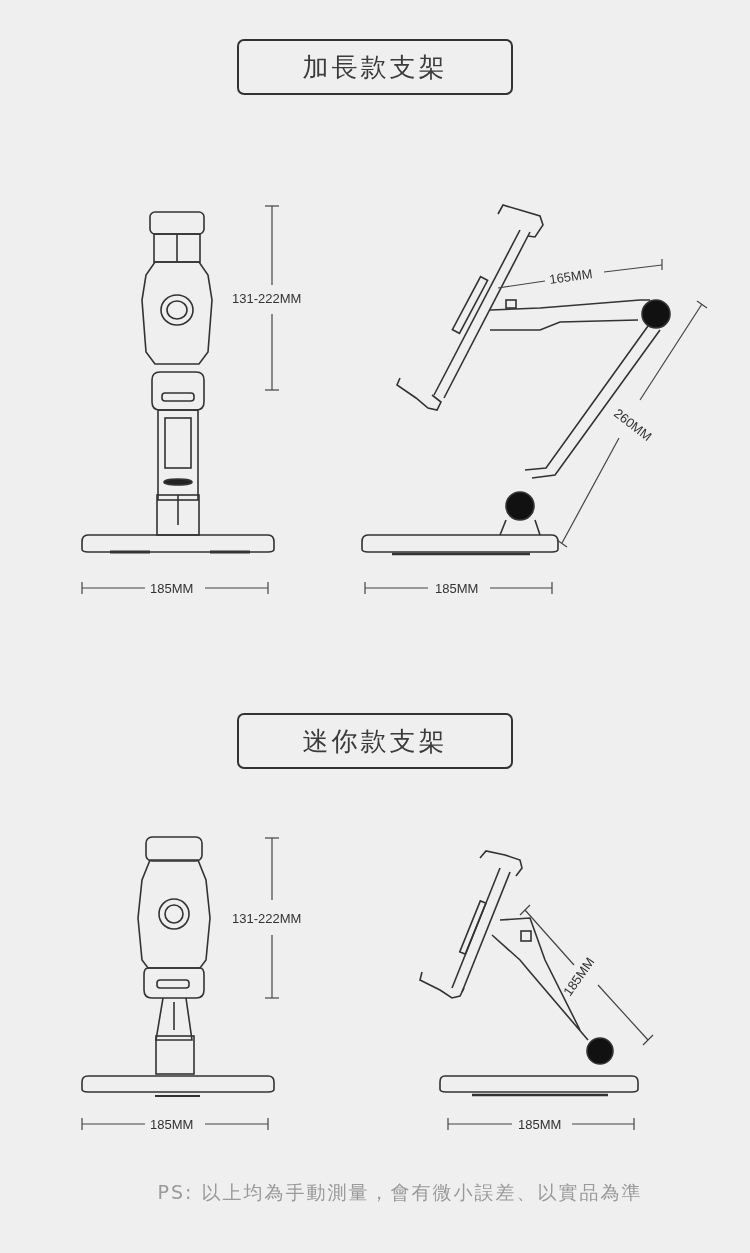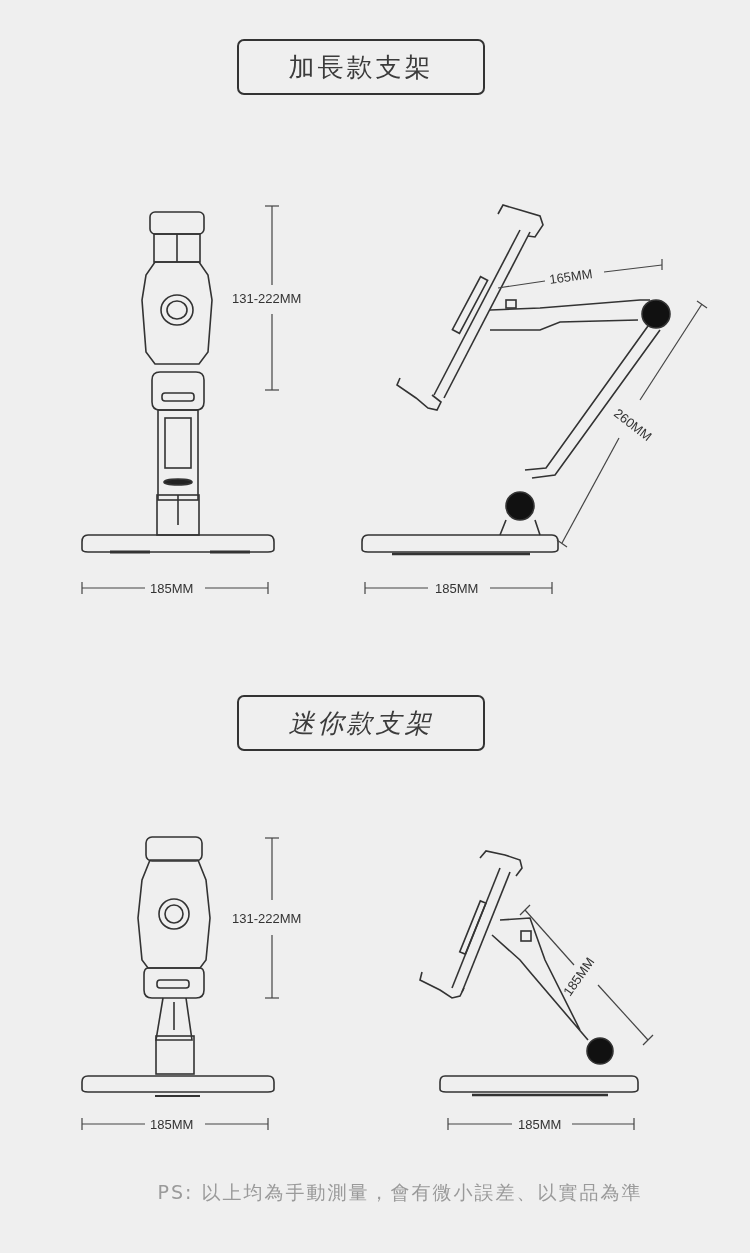--- a/index.html
+++ b/index.html
@@ -1,17 +1,17 @@
 <!DOCTYPE html>
 <html><head>
 <meta charset="utf-8">
 <style>
   html,body{margin:0;padding:0;}
   body{width:750px;height:1253px;background:#efefef;position:relative;overflow:hidden;font-family:"DejaVu Sans","Liberation Sans",sans-serif;color:#3a3a3a;}
-  .title-box{position:absolute;left:237px;width:248px;height:56px;border:2px solid #333;border-radius:7px;box-sizing:border-box;display:flex;align-items:center;justify-content:center;font-size:26px;letter-spacing:3px;color:#3b3b3b;background:#efefef;}
+  .title-box{position:absolute;left:237px;width:276px;height:56px;border:2px solid #333;border-radius:7px;box-sizing:border-box;display:flex;align-items:center;justify-content:center;font-size:26px;letter-spacing:3px;color:#3b3b3b;background:#efefef;}
   .drawing{position:absolute;left:0;width:750px;}
   .dim{font-family:"Liberation Sans","DejaVu Sans",sans-serif;font-size:13px;fill:#333;}
   .note{position:absolute;left:0;top:1180px;width:800px;text-align:center;font-size:19px;color:#9a9a9a;letter-spacing:2px;}
 </style>
 </head>
 <body>
 
 <div class="title-box" style="top:39px;">
   <span>加長款支架</span>
 </div>
@@ -82,21 +82,21 @@
   <text class="dim" x="613" y="415" stroke="none" transform="rotate(38 613 415)"><tspan>260MM</tspan></text>
   <g stroke="#444" stroke-width="1.2">
     <line x1="365" y1="582" x2="365" y2="594"></line>
       <line x1="365" y1="588" x2="428" y2="588"></line>
     <line x1="490" y1="588" x2="552" y2="588"></line>
       <line x1="552" y1="582" x2="552" y2="594"></line>
   </g>
   <text class="dim" x="435" y="593" stroke="none"><tspan>185MM</tspan></text>
 </svg>
 
-<div class="title-box" style="top:695px;font-style:italic;">
+<div class="title-box" style="top:713px;">
   <span>迷你款支架</span>
 </div>
 
 <svg class="drawing" style="top:830px;" height="310" viewBox="0 830 750 310" fill="none" stroke="#333" stroke-width="1.6">
   <g>
     <rect x="146" y="837" width="56" height="24" rx="6"></rect>
     <path d="M150 860 L198 860 L206 880 L210 918 L206 960 L200 968 L148 968 L142 960 L138 918 L142 880 Z"></path>
     <circle cx="174" cy="914" r="15"></circle>
     <circle cx="174" cy="914" r="9"></circle>
     <path d="M148 968 L200 968 Q204 968 204 975 L204 990 Q204 998 196 998 L152 998 Q144 998 144 990 L144 975 Q144 968 148 968 Z"></path>

